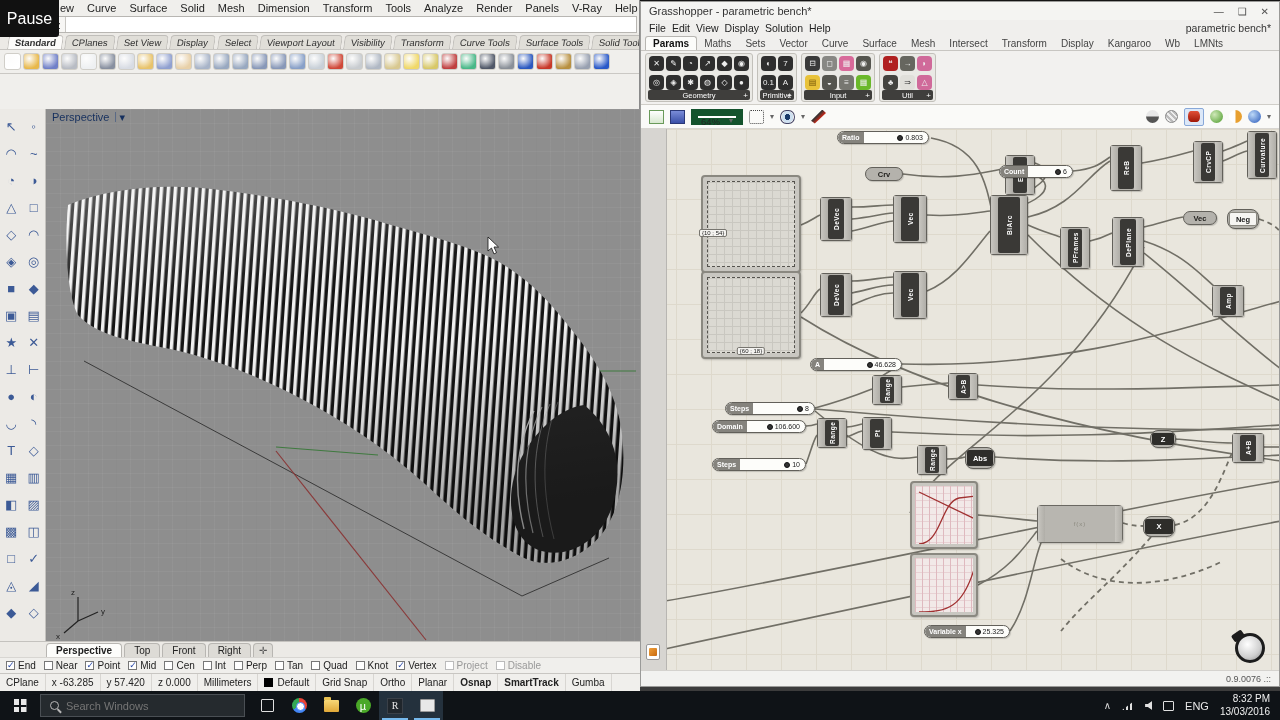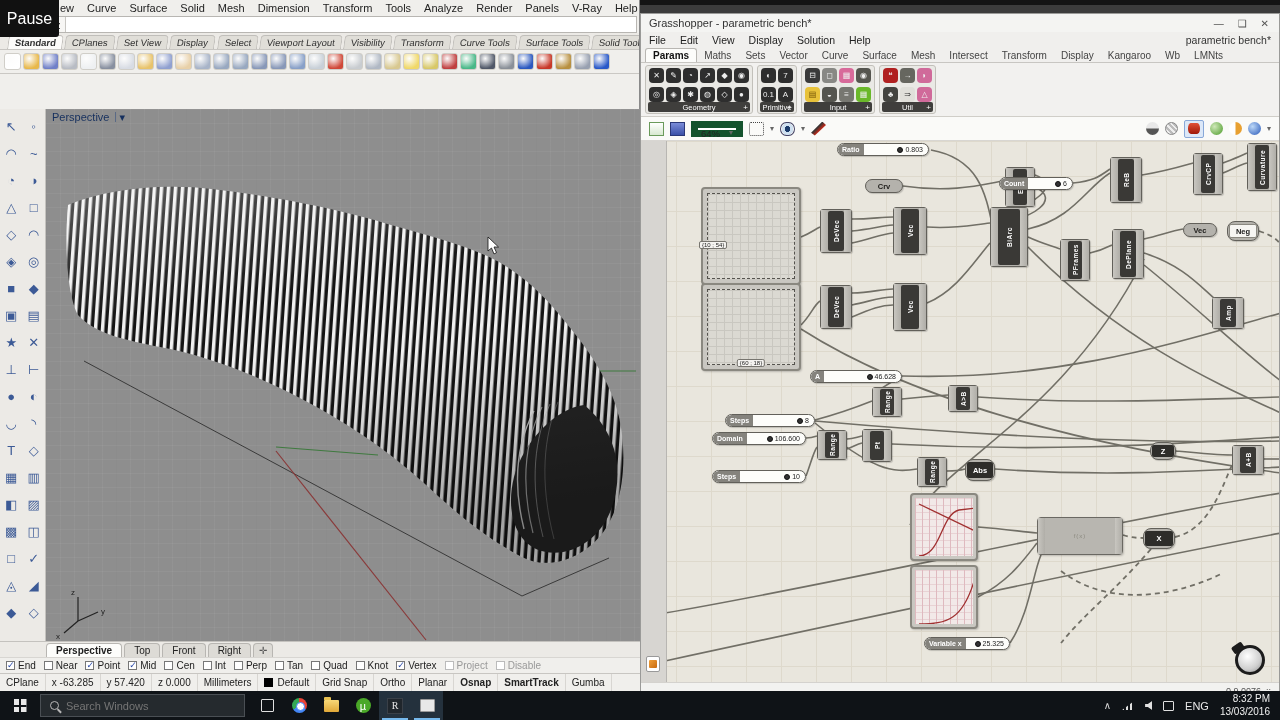--- a/index.html
+++ b/index.html
@@ -36,24 +36,24 @@
 .cb{width:9px;height:9px;border:1px solid #777;background:#fff;font-size:9px;line-height:7px;color:#2848a8;text-align:center}
 .osnap-item.dim{color:#999}.osnap-item.dim .cb{border-color:#bbb}
 #r-status{position:absolute;left:0;top:673px;width:640px;height:18px;background:#f0efec;border-top:1px solid #c8c6c2;display:flex;align-items:center;font-size:10px;color:#222}
 .stseg{padding:0 6px;border-right:1px solid #d8d6d2;height:100%;display:flex;align-items:center;gap:4px;white-space:nowrap}
 .stseg.bold{font-weight:bold}
 .layerchip{width:9px;height:9px;background:#000;display:inline-block}
 
 #pause{position:absolute;left:0;top:0;width:59px;height:37px;background:#111;color:#fff;font-size:16px;display:flex;align-items:center;justify-content:center;z-index:50;border-radius:0 0 3px 0}
 
 #top-sliver{position:absolute;left:640px;top:0;width:640px;height:5px;background:#141414}
-#gh{position:absolute;left:640px;top:13px;width:640px;height:686px;background:#f0efed;border:1px solid #9a9a98}
+#gh{position:absolute;left:640px;top:1px;width:640px;height:686px;background:#f0efed;border:1px solid #9a9a98}
 #g-title{height:18px;display:flex;align-items:center;font-size:11px;color:#333;padding-left:8px;background:#f4f4f2}
 #g-ctrls{margin-left:auto;display:flex;gap:14px;padding-right:10px;color:#555;font-size:10px}
-#g-menus{height:16px;display:flex;gap:14px;align-items:center;padding:0 8px;font-size:10.5px;color:#222;background:#f0efed}
+#g-menus{height:16px;display:flex;gap:6px;align-items:center;padding:0 8px;font-size:10.5px;color:#222;background:#f0efed}
 #g-doc{margin-left:auto;color:#333}
 #g-tabs{height:15px;display:flex;align-items:flex-end;padding-left:4px;font-size:10px;color:#444;border-bottom:1px solid #c8c6c2;background:#f0efed}
 .gtab{padding:1px 7px;white-space:nowrap}
 .gtab.active{background:#fcfcfa;border:1px solid #b8b6b2;border-bottom:none;border-radius:3px 3px 0 0;font-weight:bold;color:#111}
 #g-palette{height:54px;background:#f2f1ef;display:flex;gap:4px;padding:2px 4px;border-bottom:1px solid #d0cec8}
 .pgroup{position:relative;border:1px solid #c2c0ba;background:#eae9e5;border-radius:3px;padding:2px 3px 12px 3px}
 .pgrid{display:grid;grid-auto-flow:column;grid-template-rows:17px 17px;gap:2px}
 .picon{width:15px;height:15px;border-radius:4px;background:#2e2e2e;color:#eee;font-size:8px;display:flex;align-items:center;justify-content:center;overflow:hidden}
 .plabel{position:absolute;left:2px;right:2px;bottom:1px;height:10px;background:#3f3e3c;color:#fff;font-size:7.5px;display:flex;align-items:center;justify-content:center;border-radius:2px}
 .plabel i{position:absolute;right:2px;font-style:normal;font-size:8px}

